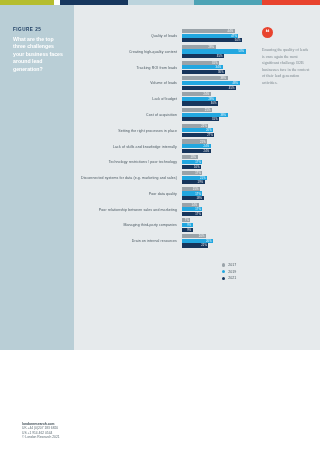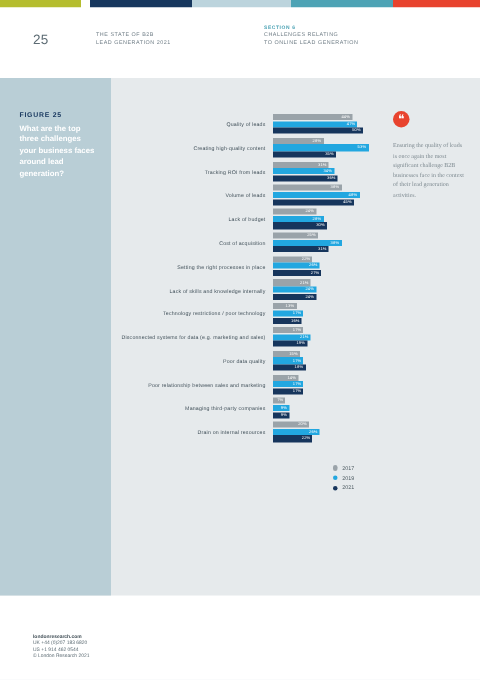--- a/index.html
+++ b/index.html
@@ -220,32 +220,20 @@
 
   <div class="topbands">
     <div class="band-olive"></div>
     <div class="band-gap1"></div>
     <div class="band-navy"></div>
     <div class="band-pale"></div>
     <div class="band-teal"></div>
     <div class="band-red"></div>
   </div>
 
-  <div class="masthead">
-    <div class="page-num">25</div>
-    <div class="pub-title">
-      <div>THE STATE OF B2B</div>
-      <div>LEAD GENERATION 2021</div>
-    </div>
-    <div class="section-label">SECTION 6</div>
-    <div class="section-title">
-      <div>CHALLENGES RELATING</div>
-      <div>TO ONLINE LEAD GENERATION</div>
-    </div>
-  </div>
 
   <div class="figurezone">
 
     <div class="callout-box">
       <div class="fig-num">FIGURE 25</div>
       <div class="fig-question">What are the top three challenges your business faces around lead generation?</div>
     </div>
 
     <div class="chart">
       <div class="rows" id="chart-rows">

